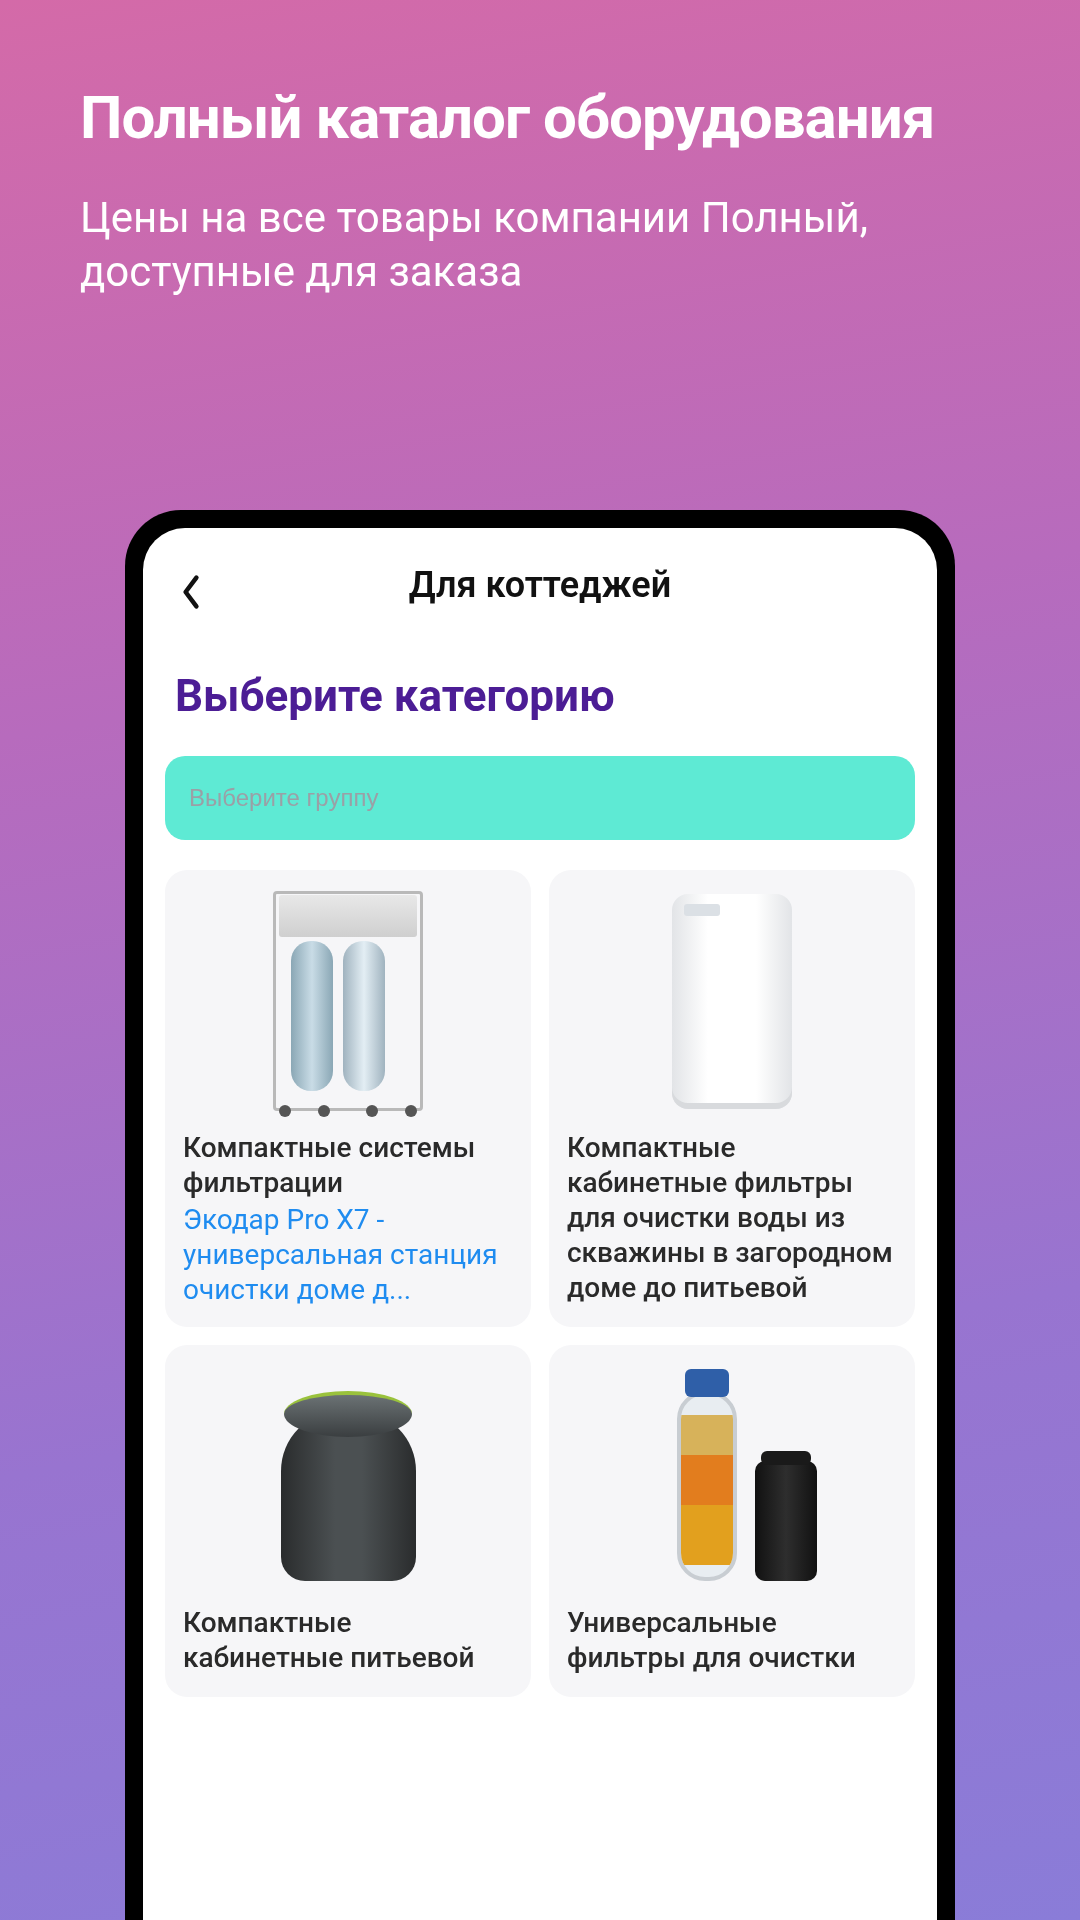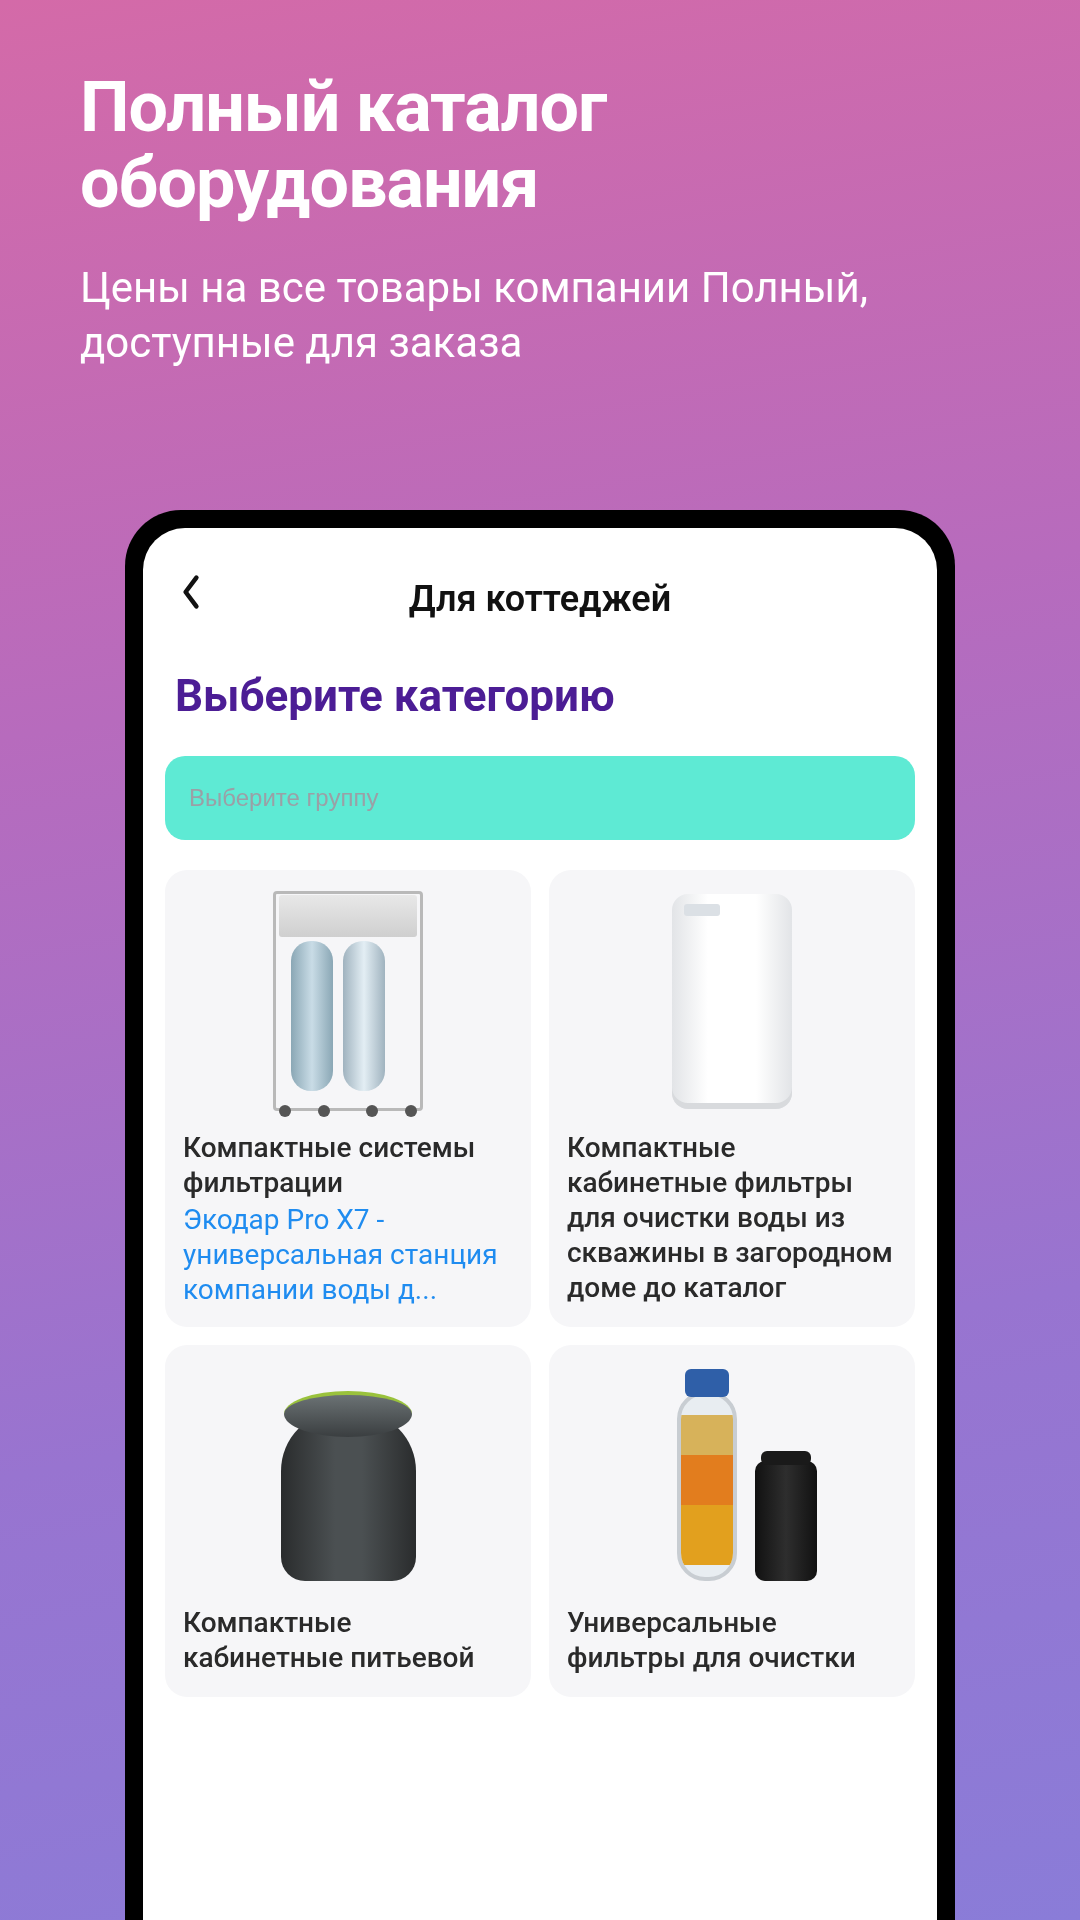--- a/index.html
+++ b/index.html
@@ -6,25 +6,26 @@
   body {
     width: 1080px;
     height: 1920px;
     font-family: -apple-system, BlinkMacSystemFont, 'Segoe UI', Roboto, Helvetica, Arial, sans-serif;
     background: linear-gradient(170deg, #d46aa8 0%, #b76bbd 35%, #9874d0 70%, #8a7cd8 100%);
     overflow: hidden;
     position: relative;
   }
   .hero-title {
     color: #fff;
-    font-size: 70px;
+    font-size: 60px;
     font-weight: 700;
     line-height: 1.08;
     letter-spacing: -1px;
     padding: 70px 83px 0 80px;
+    margin-top: 16px;
   }
   .hero-subtitle {
     color: #fff;
     font-size: 42px;
     font-weight: 400;
     line-height: 1.3;
     padding: 40px 80px 0 80px;
   }
 
   
@@ -43,21 +44,21 @@
     border-radius: 42px;
     height: 1500px;
     overflow: hidden;
     position: relative;
     padding: 36px 22px 0 22px;
   }
 
   
   .app-header {
     display: flex;
-    align-items: flex-end;
+    align-items: flex-start;
     justify-content: center;
     position: relative;
     height: 56px;
     margin-bottom: 50px;
   }
   .back-btn {
     position: absolute;
     left: 6px;
     top: 50%;
     transform: translateY(-50%);
@@ -279,28 +280,28 @@
             <div class="rack-top"></div>
             <div class="cylinder cyl1"></div>
             <div class="cylinder cyl2"></div>
             <div class="wheel w1"></div>
               <div class="wheel w2"></div>
               <div class="wheel w3"></div>
               <div class="wheel w4"></div>
           </div>
         </div>
         <div class="card-title">Компактные системы фильтрации</div>
-        <div class="card-link">Экодар Pro X7 - универсальная станция компании воды д...</div>
+        <div class="card-link">Экодар Pro X7 - универсальная станция очистки доме д...</div>
       </div>
 
       <div class="card">
         <div class="card-img-wrap">
           <div class="white-tower"></div>
         </div>
-        <div class="card-title">Компактные кабинетные фильтры для очистки воды из скважины в загородном доме до каталог</div>
+        <div class="card-title">Компактные кабинетные фильтры для очистки воды из скважины в загородном доме до питьевой</div>
       </div>
 
       <div class="card">
         <div class="card-img-wrap">
           <div class="round-tower">
             <div class="round-body"></div>
             <div class="round-lid"></div>
           </div>
         </div>
         <div class="card-title">Компактные кабинетные питьевой</div>

